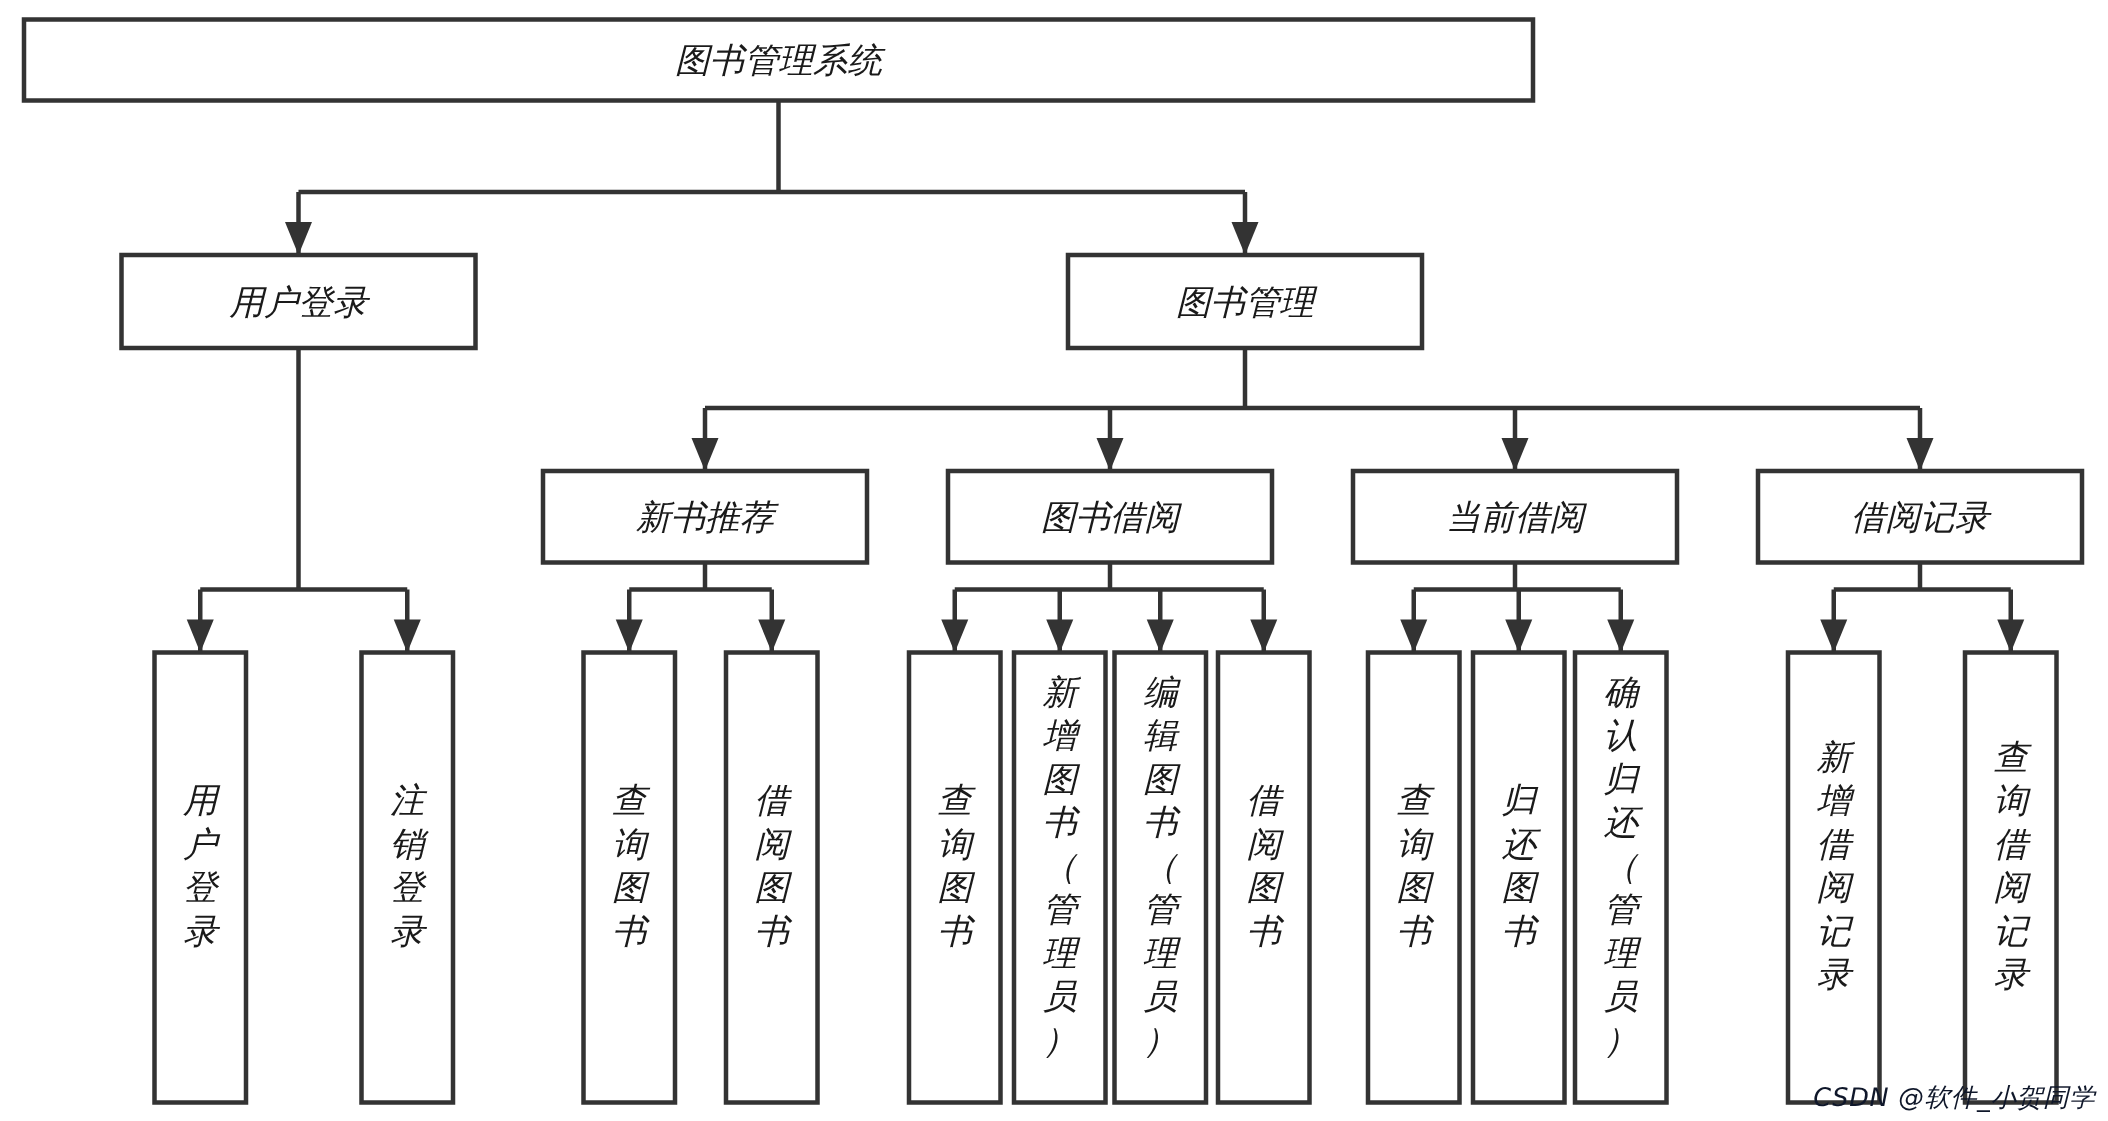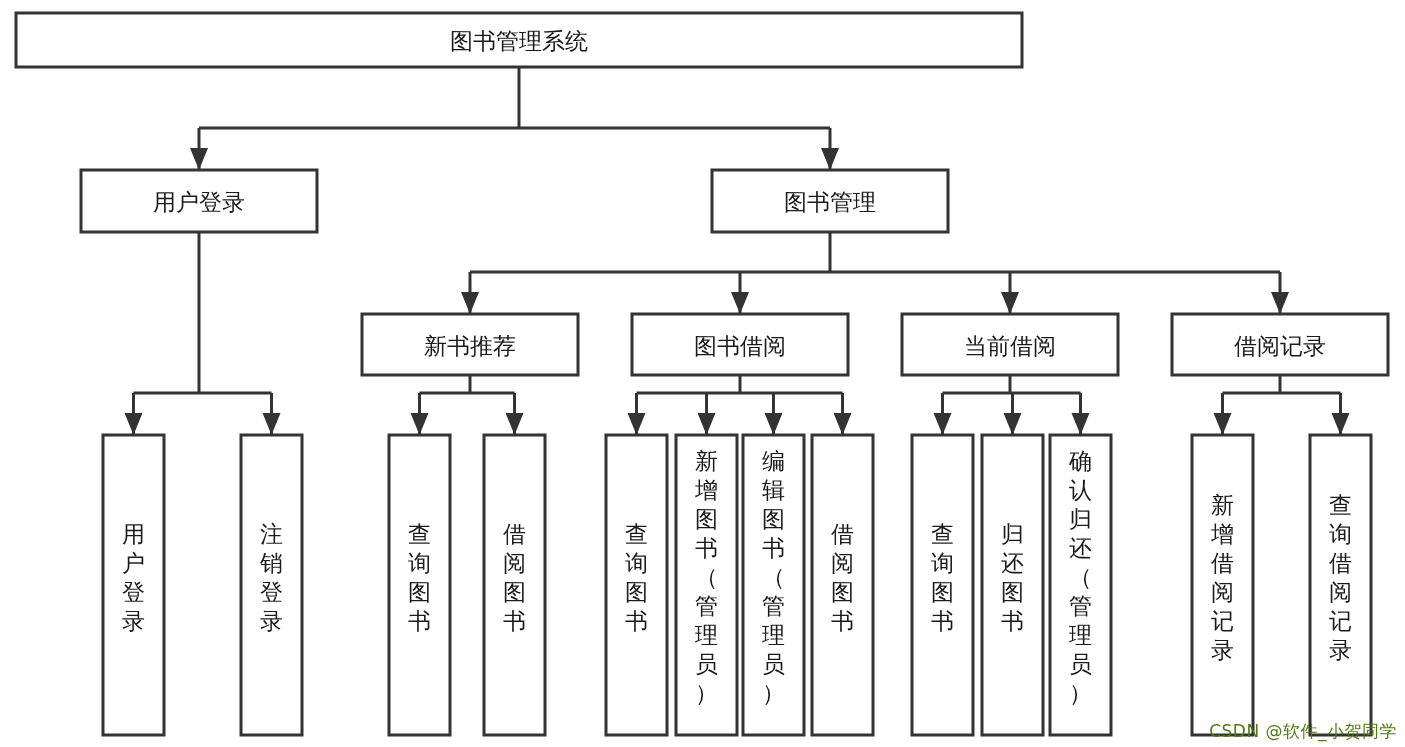--- a/index.html
+++ b/index.html
@@ -12,20 +12,21 @@
     width: 1405px;
     height: 747px;
     font-family: "DejaVu Sans", "Liberation Sans", sans-serif;
     overflow: hidden;
     position: relative;
   }
   #diagram-root {
     position: relative;
     width: 1405px;
     height: 747px;
+    font-style: italic;
   }
   svg.diagram {
     display: block;
     width: 1405px;
     height: 747px;
   }
   .node-box {
     fill: #ffffff;
     stroke: #333333;
     stroke-width: 3;
@@ -51,21 +52,21 @@
     font-size: 23px;
     fill: #1a1a1a;
     text-anchor: middle;
   }
   .watermark {
     position: absolute;
     right: 8px;
     bottom: 4px;
     font-family: "DejaVu Sans", "Liberation Sans", sans-serif;
     font-size: 17px;
-    color: #4d7c0f;
+    color: #0f172a;
     letter-spacing: 0.5px;
     white-space: nowrap;
     pointer-events: none;
   }
 </style>
 </head>
 <body>
 
 <div id="diagram-root">
   <svg class="diagram" viewBox="0 0 1405 747" xmlns="http://www.w3.org/2000/svg">

